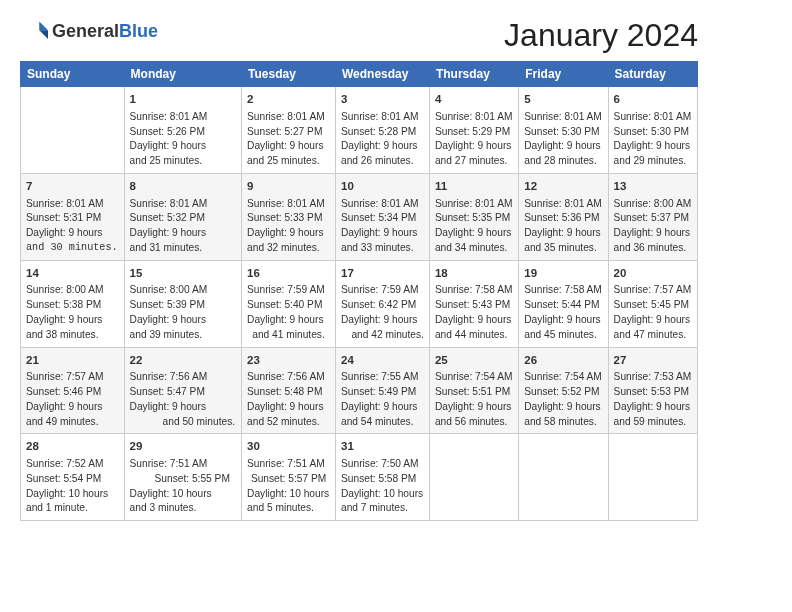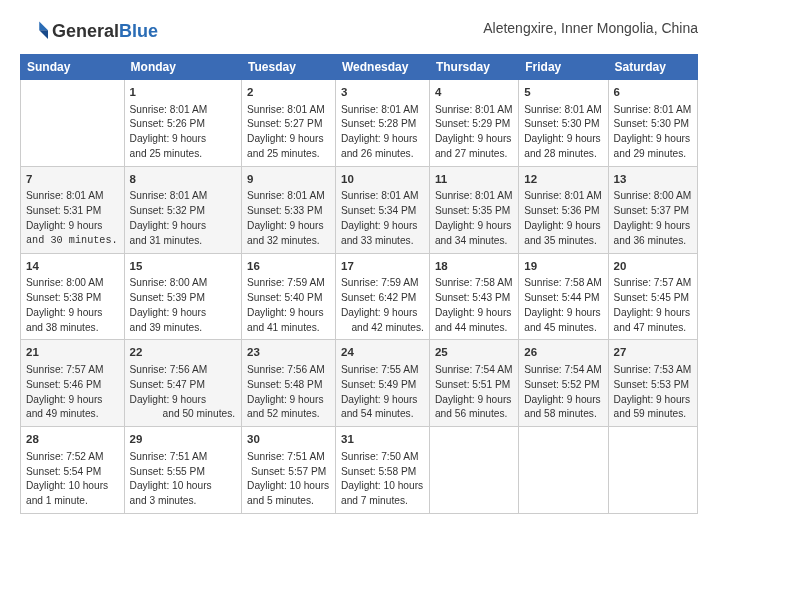--- a/index.html
+++ b/index.html
@@ -107,21 +107,21 @@
     <div class="logo">
       <svg class="logo-icon" viewBox="0 0 32 32">
         <polygon points="22,4 32,14 22,14" fill="#2a6cb5"></polygon>
         <polygon points="22,14 32,14 32,24" fill="#1a4a8a"></polygon>
       </svg>
       <div>
         <span class="logo-text logo-general">General</span><span class="logo-text logo-blue">Blue</span>
       </div>
     </div>
     <div class="title-block">
-      <div class="location">Aletengxire, Inner Mongolia, China</div>
+      <div class="month-year">January 2024</div>
     </div>
   </div>
 
   <table>
     <thead>
       <tr>
       <th>Sunday</th>
           <th>Monday</th>
           <th>Tuesday</th>
           <th>Wednesday</th>
@@ -240,21 +240,21 @@
             <span style="display: block;">Sunrise: 8:00 AM</span>
             <span style="display: block;">Sunset: 5:39 PM</span>
             <span style="display: block;">Daylight: 9 hours</span>
             <span style="display: block;">and 39 minutes.</span>
           </td>
           <td>
             <span class="date-num">16</span>
             <span style="display: block;">Sunrise: 7:59 AM</span>
             <span style="display: block;">Sunset: 5:40 PM</span>
             <span style="display: block;">Daylight: 9 hours</span>
-            <span style="display: block;">and 41 minutes.</span>
+            <span style="display: block; text-align: center;">and 41 minutes.</span>
           </td>
           <td>
             <span class="date-num">17</span>
             <span style="display: block;">Sunrise: 7:59 AM</span>
             <span style="display: block;">Sunset: 6:42 PM</span>
             <span style="display: block;">Daylight: 9 hours</span>
             <span style="display: block; text-align: right;">and 42 minutes.</span>
           </td>
           <td>
             <span class="date-num">18</span>
@@ -333,21 +333,21 @@
           <td>
             <span class="date-num">28</span>
             <span style="display: block;">Sunrise: 7:52 AM</span>
             <span style="display: block;">Sunset: 5:54 PM</span>
             <span style="display: block;">Daylight: 10 hours</span>
             <span style="display: block;">and 1 minute.</span>
           </td>
           <td>
             <span class="date-num">29</span>
             <span style="display: block;">Sunrise: 7:51 AM</span>
-            <span style="display: block;">Sunset: 5:55 PM</span>
+            <span style="display: block; margin-left: 25px;">Sunset: 5:55 PM</span>
             <span style="display: block;">Daylight: 10 hours</span>
             <span style="display: block;">and 3 minutes.</span>
           </td>
           <td>
             <span class="date-num">30</span>
             <span style="display: block;">Sunrise: 7:51 AM</span>
             <span style="display: block; text-align: center;">Sunset: 5:57 PM</span>
             <span style="display: block;">Daylight: 10 hours</span>
             <span style="display: block;">and 5 minutes.</span>
           </td>

